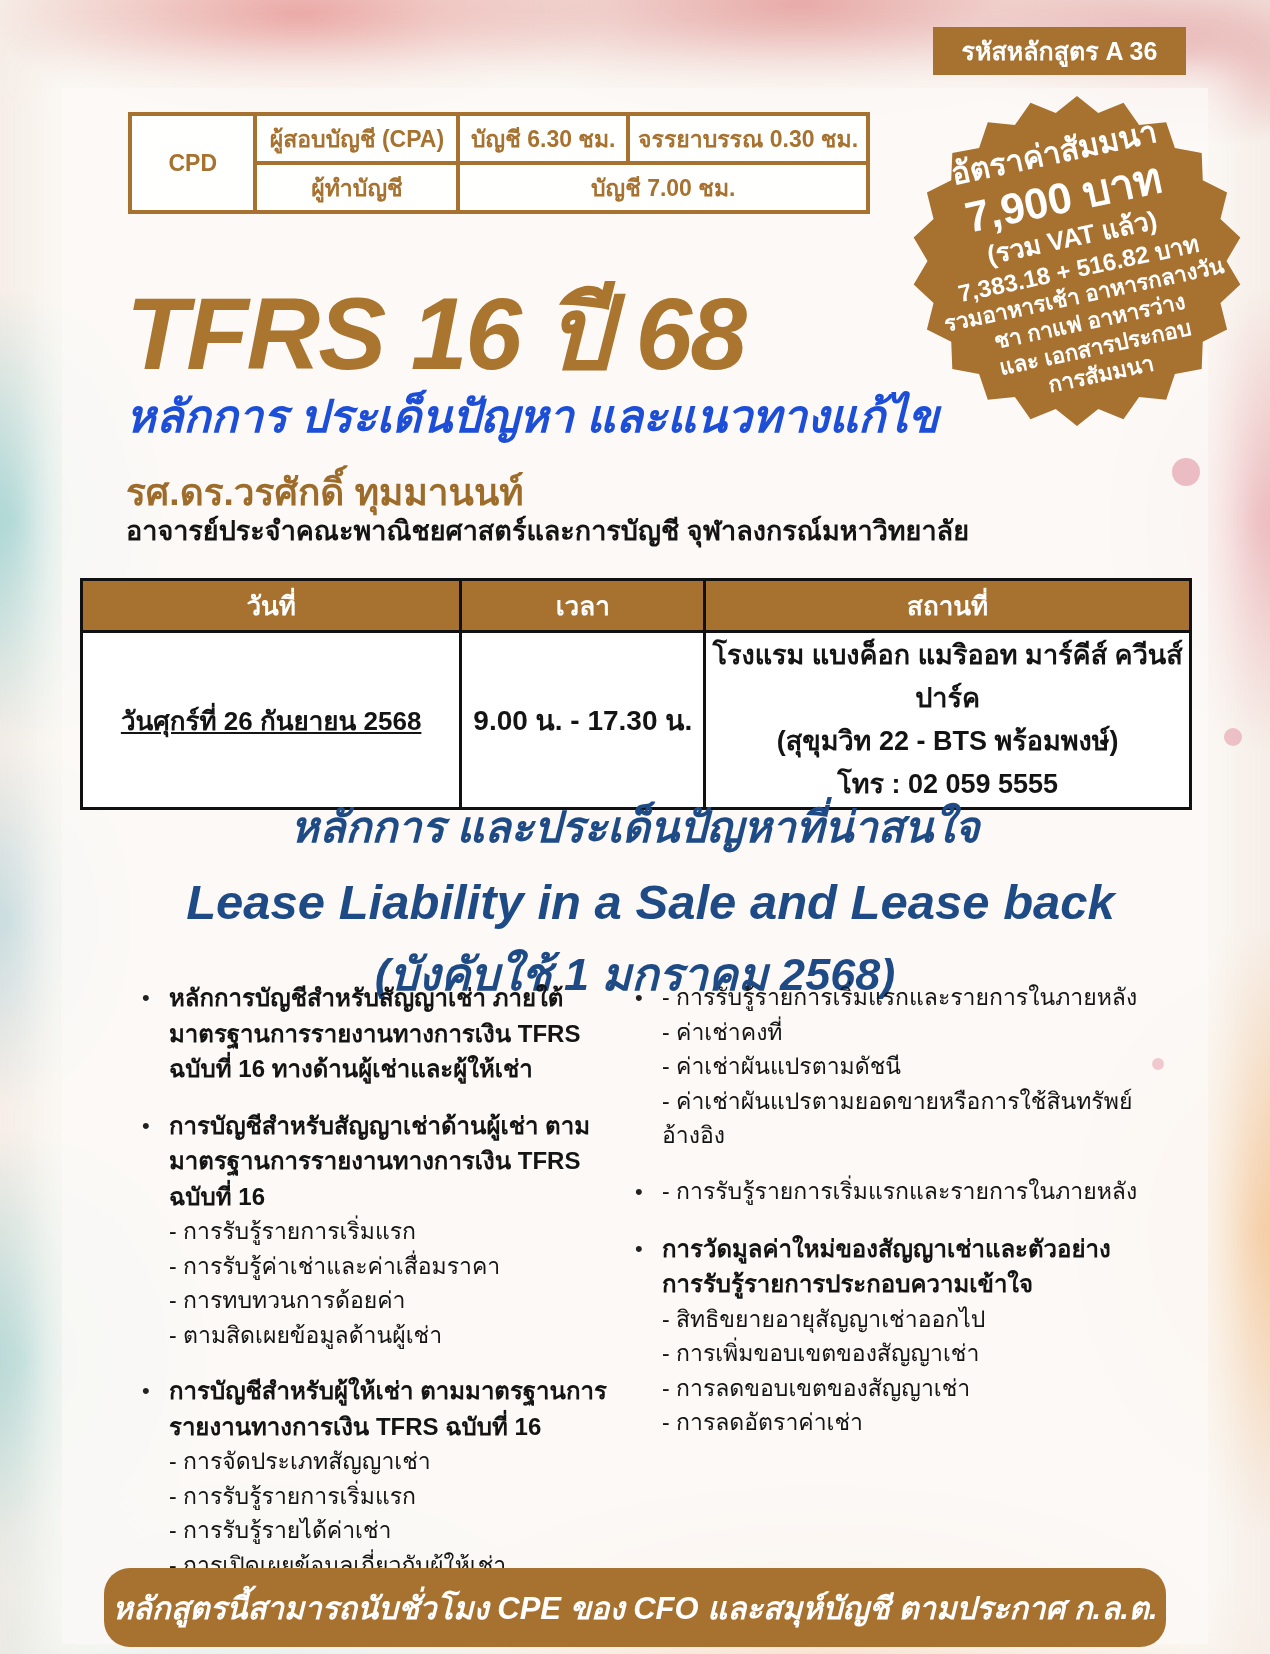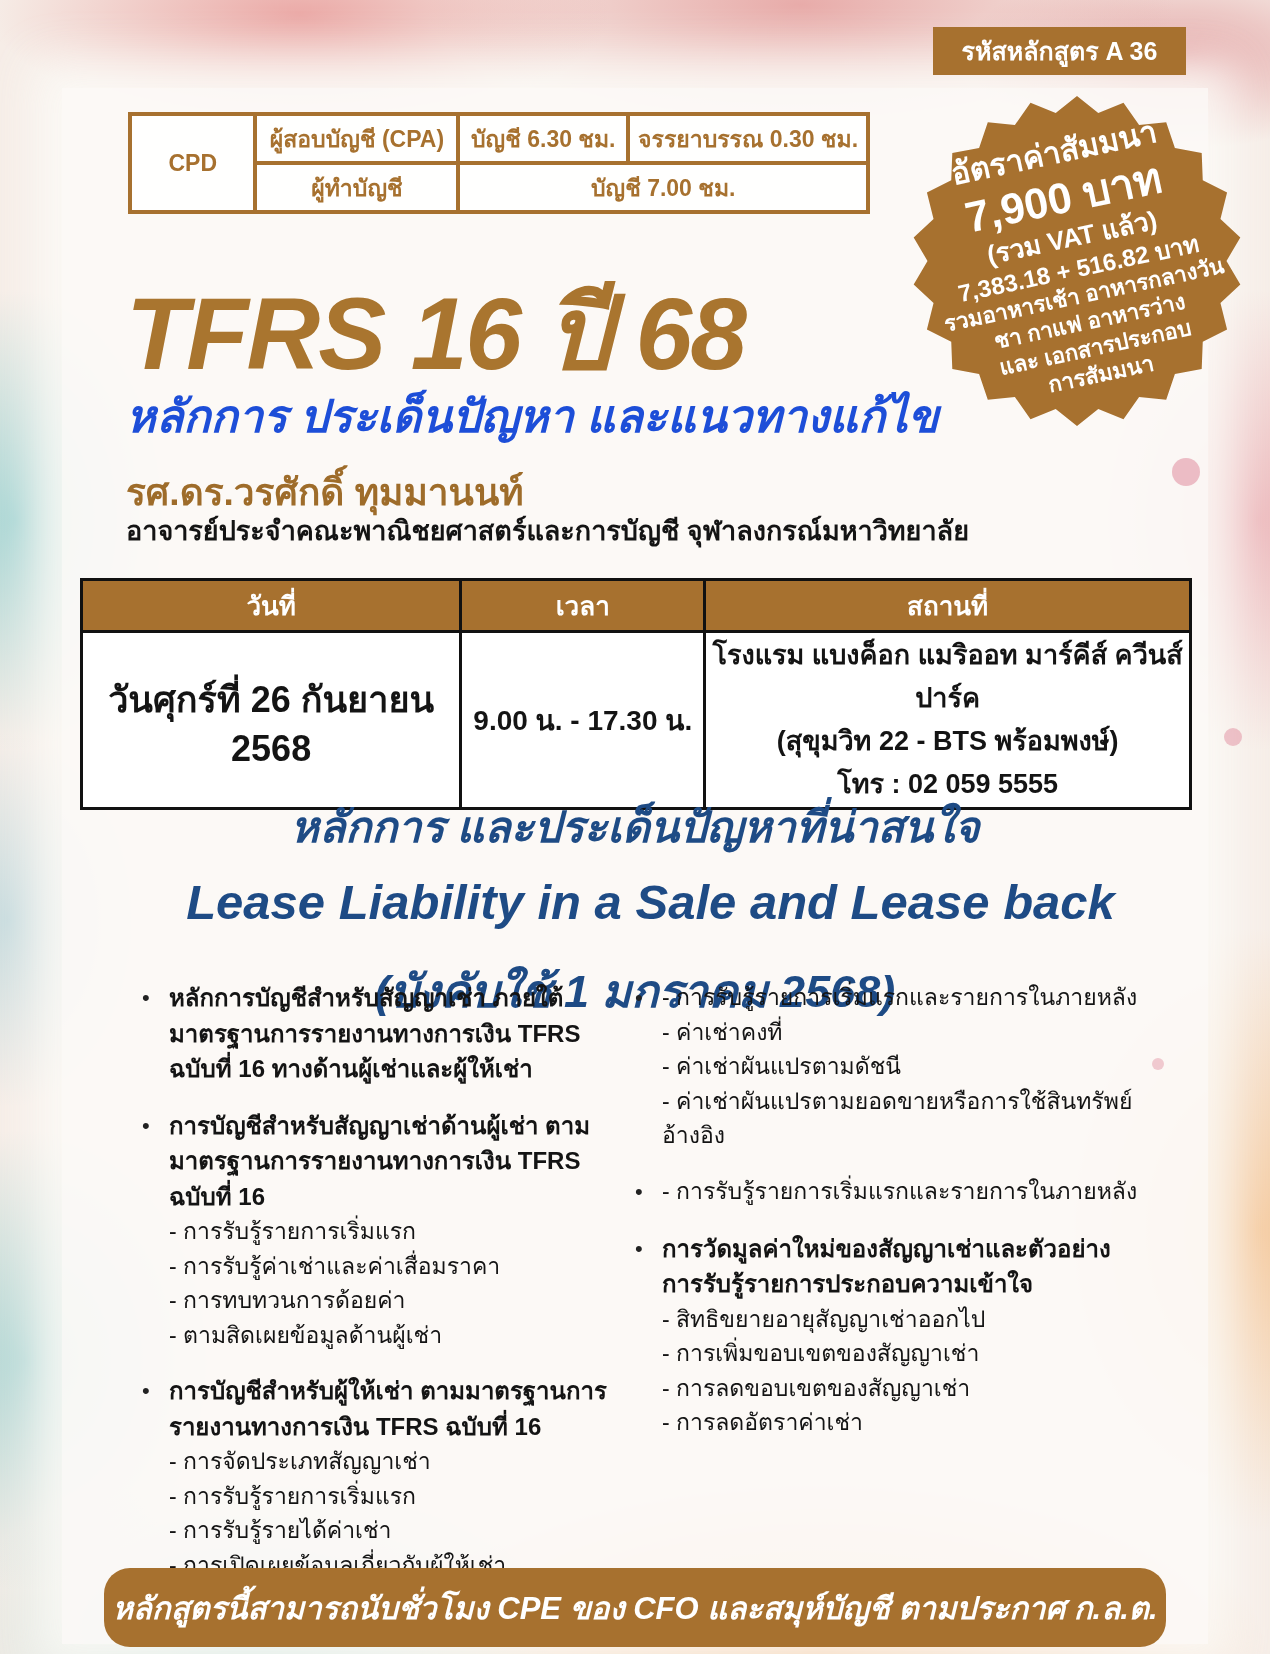--- a/index.html
+++ b/index.html
@@ -54,28 +54,28 @@
     font-style:italic;color:#1d4ed8;white-space:nowrap;}
   .speaker-name{position:absolute;left:126px;top:462px;font-size:37px;font-weight:bold;color:#9E6C2A;}
   .speaker-affiliation{position:absolute;left:126px;top:509px;font-size:27px;font-weight:bold;color:var(--ink);}
 
   table.schedule{position:absolute;left:80px;top:578px;width:1112px;border-collapse:collapse;
     table-layout:fixed;}
   table.schedule th{background:var(--brown);color:#fff;border:3px solid #111;
     font-size:26px;font-weight:bold;height:47px;}
   table.schedule td{border:3px solid #111;background:#fff;color:var(--ink);font-weight:bold;
     text-align:center;vertical-align:middle;height:131px;}
-  .cell-date{font-size:36px;}
+  .cell-date{font-size:26px;text-decoration:underline;}
   .cell-time{font-size:28px;}
   .venue-line{font-size:27px;line-height:43px;}
 
   .highlight{position:absolute;left:0;top:793px;width:1270px;text-align:center;
     color:var(--navy);font-weight:bold;font-style:italic;}
   .hl-1{font-size:43px;margin-bottom:13px;}
-  .hl-2{font-size:49px;margin-bottom:25px;padding-left:31px;}
+  .hl-2{font-size:49px;margin-bottom:8px;padding-left:31px;}
   .hl-3{font-size:45px;}
 
   .topics{position:absolute;left:142px;top:980px;width:1008px;display:flex;gap:28px;}
   .topics-col{display:flex;flex-direction:column;}
   .topics-col.left{width:465px;flex:none;}
   .topics-col.right{flex:1;}
   .topic{display:flex;margin-bottom:21px;}
   .bullet{width:27px;flex:none;font-size:22px;line-height:36px;color:#222;}
   .topic-body{flex:1;}
   .topic-text{font-weight:bold;font-size:24px;line-height:1.48;color:var(--ink);}

